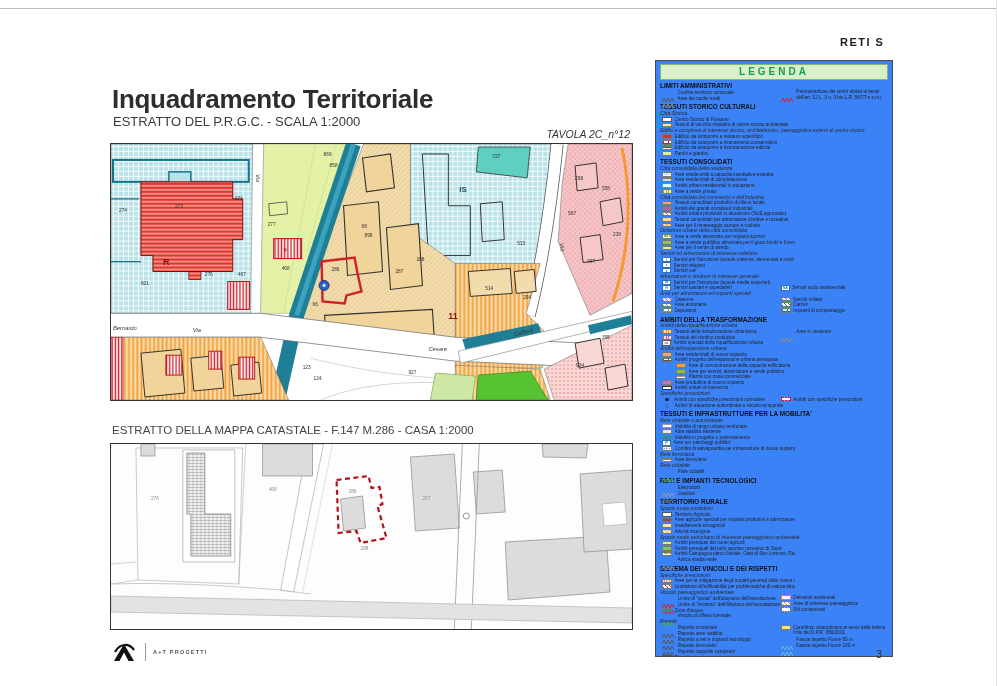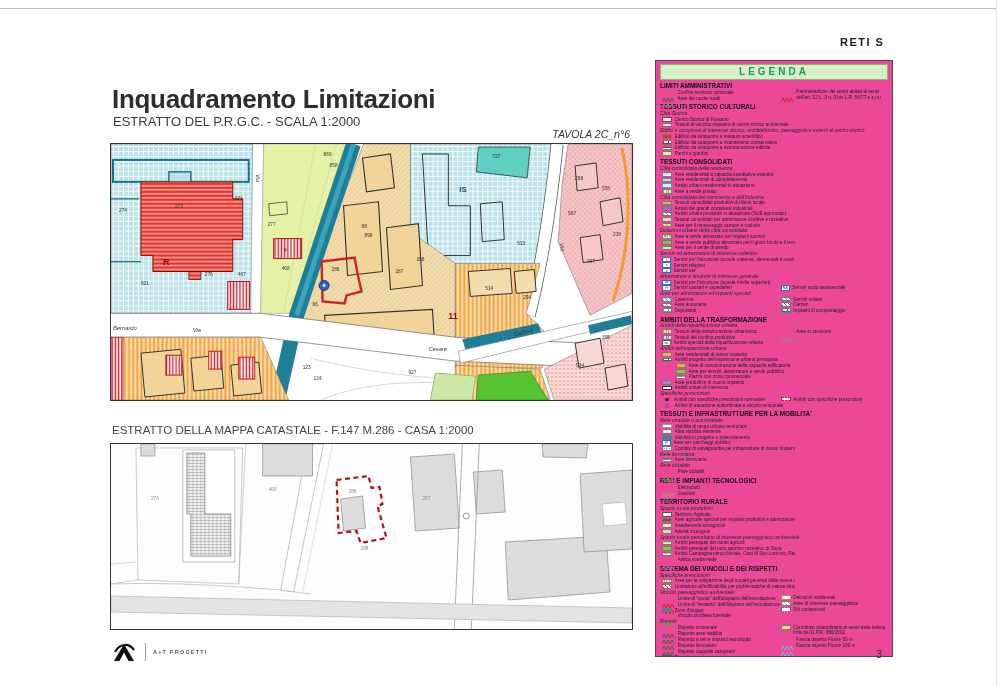--- a/index.html
+++ b/index.html
@@ -23,21 +23,21 @@
   
   .ml{font-size:4.8px;fill:#333;font-family:"Liberation Sans",sans-serif;}
   .ml.st{font-style:italic;font-size:5.8px;fill:#3a3a3a;}
   .ml.bigblue{font-weight:bold;font-size:8px;fill:#15506b;}
   .ml.bigred{font-weight:bold;font-size:9px;fill:#8c1410;}
   .ml.star{font-size:6px;fill:#8c1410;}
   .mlc{font-size:4.8px;fill:#949494;font-family:"Liberation Sans",sans-serif;}
 
   
   .legend{position:absolute;left:655px;top:60px;width:238px;height:597px;border:1px solid #4a4a4a;
-       background:#ec4899;box-sizing:border-box;padding:3px 4px;overflow:hidden;}
+       background:#3b82f6;box-sizing:border-box;padding:3px 4px;overflow:hidden;}
   .legend-title{background:#d9efca;border:1px solid #7fb96a;color:#14a24a;font-weight:bold;
        text-align:center;font-size:10px;letter-spacing:3px;padding:1px 0 2px 0;margin-bottom:2px;}
   .lg-sec-h{font-size:6.4px;font-weight:bold;color:#101010;margin-top:2px;line-height:1.15;}
   .lg-sub{font-size:5px;font-style:italic;color:#2a2a2a;line-height:1.1;margin-top:0.5px;
        white-space:nowrap;overflow:hidden;}
   .lg-row{position:relative;display:flex;align-items:center;gap:2.5px;min-height:5.6px;padding-left:2px;}
   .lg-row.ind2{padding-left:16px;}
   .lg-txt{font-size:4.7px;color:#222;line-height:1.12;white-space:nowrap;overflow:hidden;max-width:120px;}
   .lg-right{position:absolute;left:53%;top:0;display:flex;gap:2.5px;align-items:flex-start;width:46%;}
   .lg-right .lg-txt{white-space:normal;max-width:96px;}
@@ -55,23 +55,23 @@
   .page-number{position:absolute;left:876px;top:648px;font-size:11px;color:#333;}
 </style>
 </head>
 <body>
 
 <div class="top-rule"></div>
 <div class="right-edge"></div>
 
 <div class="header-right">RETI S</div>
 
-<h1 class="page-title">Inquadramento Limitazioni</h1>
+<h1 class="page-title">Inquadramento Territoriale</h1>
 <div class="page-subtitle">ESTRATTO DEL P.R.G.C. - SCALA 1:2000</div>
-<div class="tavola">TAVOLA 2C_n°6</div>
+<div class="tavola">TAVOLA 2C_n°12</div>
 
 <div class="map-box" id="prgc-box">
 <svg id="prgc-svg" viewBox="0 0 522 257" preserveAspectRatio="none">
   <defs>
     <pattern id="cyanGrid" width="5" height="5" patternUnits="userSpaceOnUse">
       <rect width="5" height="5" fill="#b9e3e9"></rect>
           <path d="M0,2.5H5M2.5,0V5" stroke="#ffffff" stroke-width="0.8"></path>
     </pattern>
     <pattern id="redH" width="4" height="4" patternUnits="userSpaceOnUse">
       <rect width="4" height="4" fill="#e5352b"></rect>

